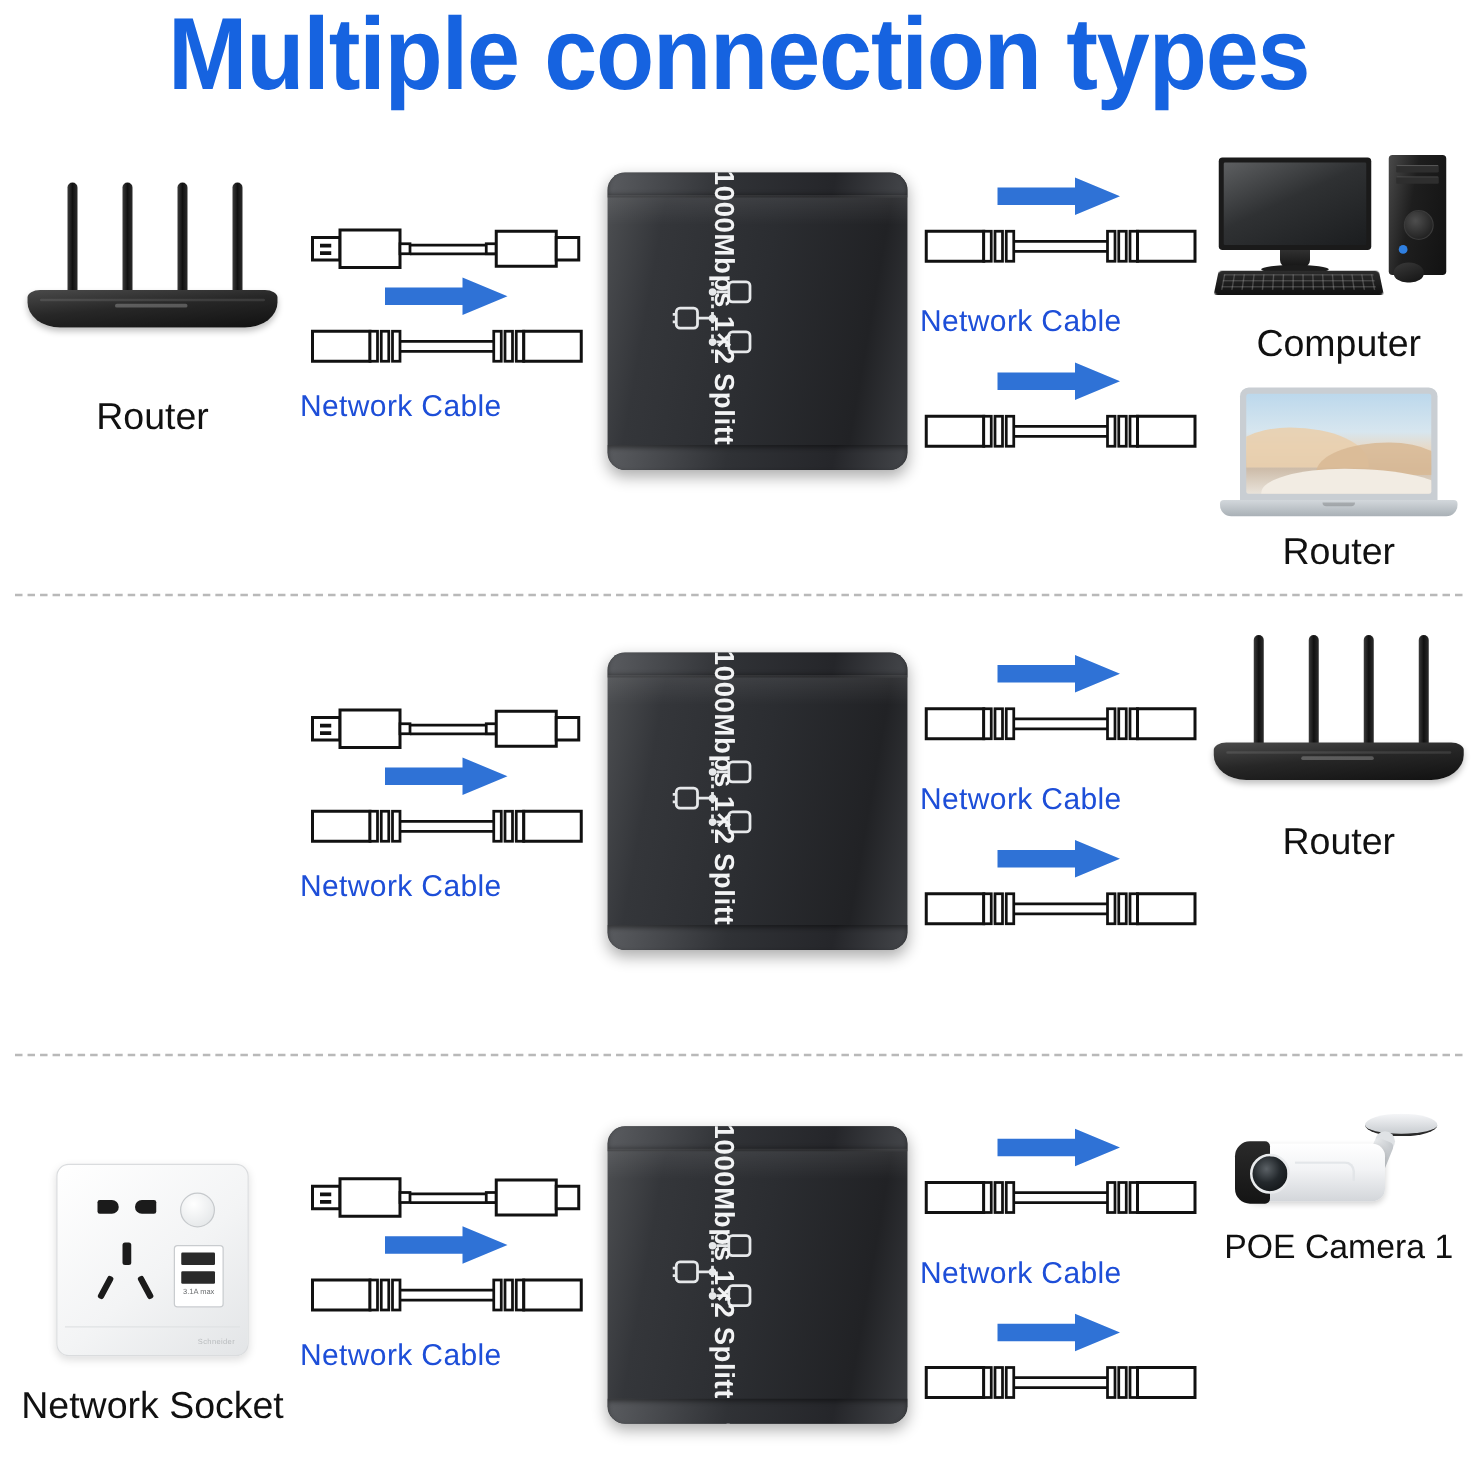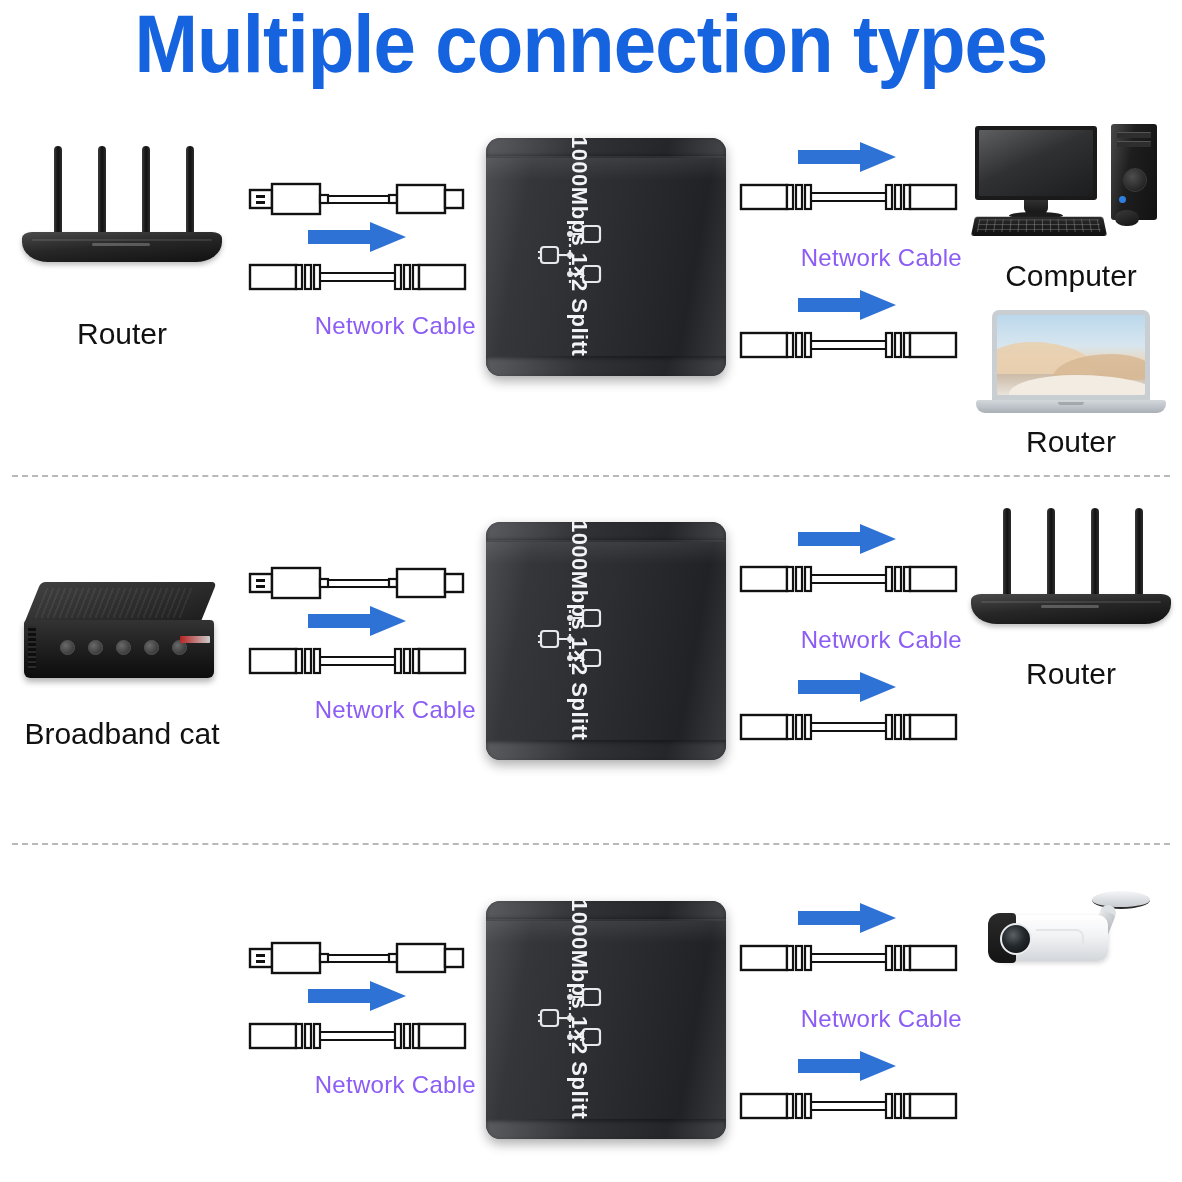--- a/index.html
+++ b/index.html
@@ -68,23 +68,23 @@
   .caption {
     text-align: center;
     font-size: 30px;
     color: #111111;
     font-family: "Liberation Sans", sans-serif;
     line-height: 1.05;
     white-space: nowrap;
   }
   .caption.small { font-size: 27px; }
   .cable-label {
-    text-align: right;
+    text-align: left;
     font-size: 24px;
-    color: #8b5cf6;
+    color: #1d4ed8;
     letter-spacing: 0.3px;
     white-space: nowrap;
   }
 
   
   .router { position: relative; width: 200px; height: 150px; margin: 0 auto; }
   .router .ant {
     position: absolute;
     width: 8px; height: 92px;
     background: linear-gradient(90deg,#3b3b3b,#111,#2c2c2c);
@@ -644,38 +644,20 @@
           <div class="base"></div>
         </div>
         <div class="caption" style="margin-top:6px">Router</div>
       </div>
     </div>
   </div>
 </div>
 
 <div class="row" id="row-1">
 
-  <div class="col col-source">
-    <div style="padding-top:86px">
-      <div class="modem">
-        <div class="top"></div>
-        <div class="front"></div>
-        <div class="vent"></div>
-        <div class="leds">
-          <div class="led"></div>
-            <div class="led"></div>
-            <div class="led"></div>
-          <div class="led"></div>
-            <div class="led"></div>
-        </div>
-        <div class="brand"></div>
-      </div>
-      <div class="caption" style="margin-top:20px">Broadband cat</div>
-    </div>
-  </div>
 
   <div class="col col-cableL">
     <div style="padding-top:74px">
       <div class="cable-wrap">
         <svg viewBox="0 0 222 42">
           <rect x="3" y="12" width="22" height="18" fill="#fff" stroke="#111" stroke-width="2.4"></rect>
           <rect x="9" y="17" width="9" height="3" fill="#111"></rect>
           <rect x="9" y="23" width="9" height="3" fill="#111"></rect>
           <rect x="25" y="6" width="48" height="30" fill="#fff" stroke="#111" stroke-width="2.4"></rect>
           <rect x="73" y="17" width="8" height="8" fill="#fff" stroke="#111" stroke-width="2.2"></rect>
@@ -799,20 +781,40 @@
           <div class="body"></div>
         </div>
         <div class="caption" style="margin-top:6px">Router</div>
       </div>
     </div>
   </div>
 </div>
 
 <div class="row" id="row-2">
 
+  <div class="col col-source">
+    <div style="padding-top:76px">
+      <div class="socket">
+        <div class="pin pl"></div>
+          <div class="pin pr"></div>
+        <div class="pin pv"></div>
+          <div class="pin pa"></div>
+          <div class="pin pb"></div>
+        <div class="switch"></div>
+        <div class="usbblock">
+          <div class="usbport u1"></div>
+          <div class="usbport u2"></div>
+          <div class="usbtxt">3.1A max</div>
+        </div>
+        <div class="seam"></div>
+        <div class="logo">Schneider</div>
+      </div>
+      <div class="caption" style="margin-top:24px">Network Socket</div>
+    </div>
+  </div>
 
   <div class="col col-cableL">
     <div style="padding-top:82px">
       <div class="cable-wrap">
         <svg viewBox="0 0 222 42">
           <rect x="3" y="12" width="22" height="18" fill="#fff" stroke="#111" stroke-width="2.4"></rect>
           <rect x="9" y="17" width="9" height="3" fill="#111"></rect>
           <rect x="9" y="23" width="9" height="3" fill="#111"></rect>
           <rect x="25" y="6" width="48" height="30" fill="#fff" stroke="#111" stroke-width="2.4"></rect>
           <rect x="73" y="17" width="8" height="8" fill="#fff" stroke="#111" stroke-width="2.2"></rect>
@@ -930,16 +932,17 @@
       <div>
         <div class="camera">
           <div class="mount"></div>
           <div class="armjoint"></div>
           <div class="arm"></div>
           <div class="barrel"></div>
           <div class="ridge"></div>
           <div class="hood"></div>
           <div class="lens"></div>
         </div>
+        <div class="caption small" style="margin-top:2px">POE Camera 1</div>
       </div>
     </div>
   </div>
 </div>
 
 </body></html>

